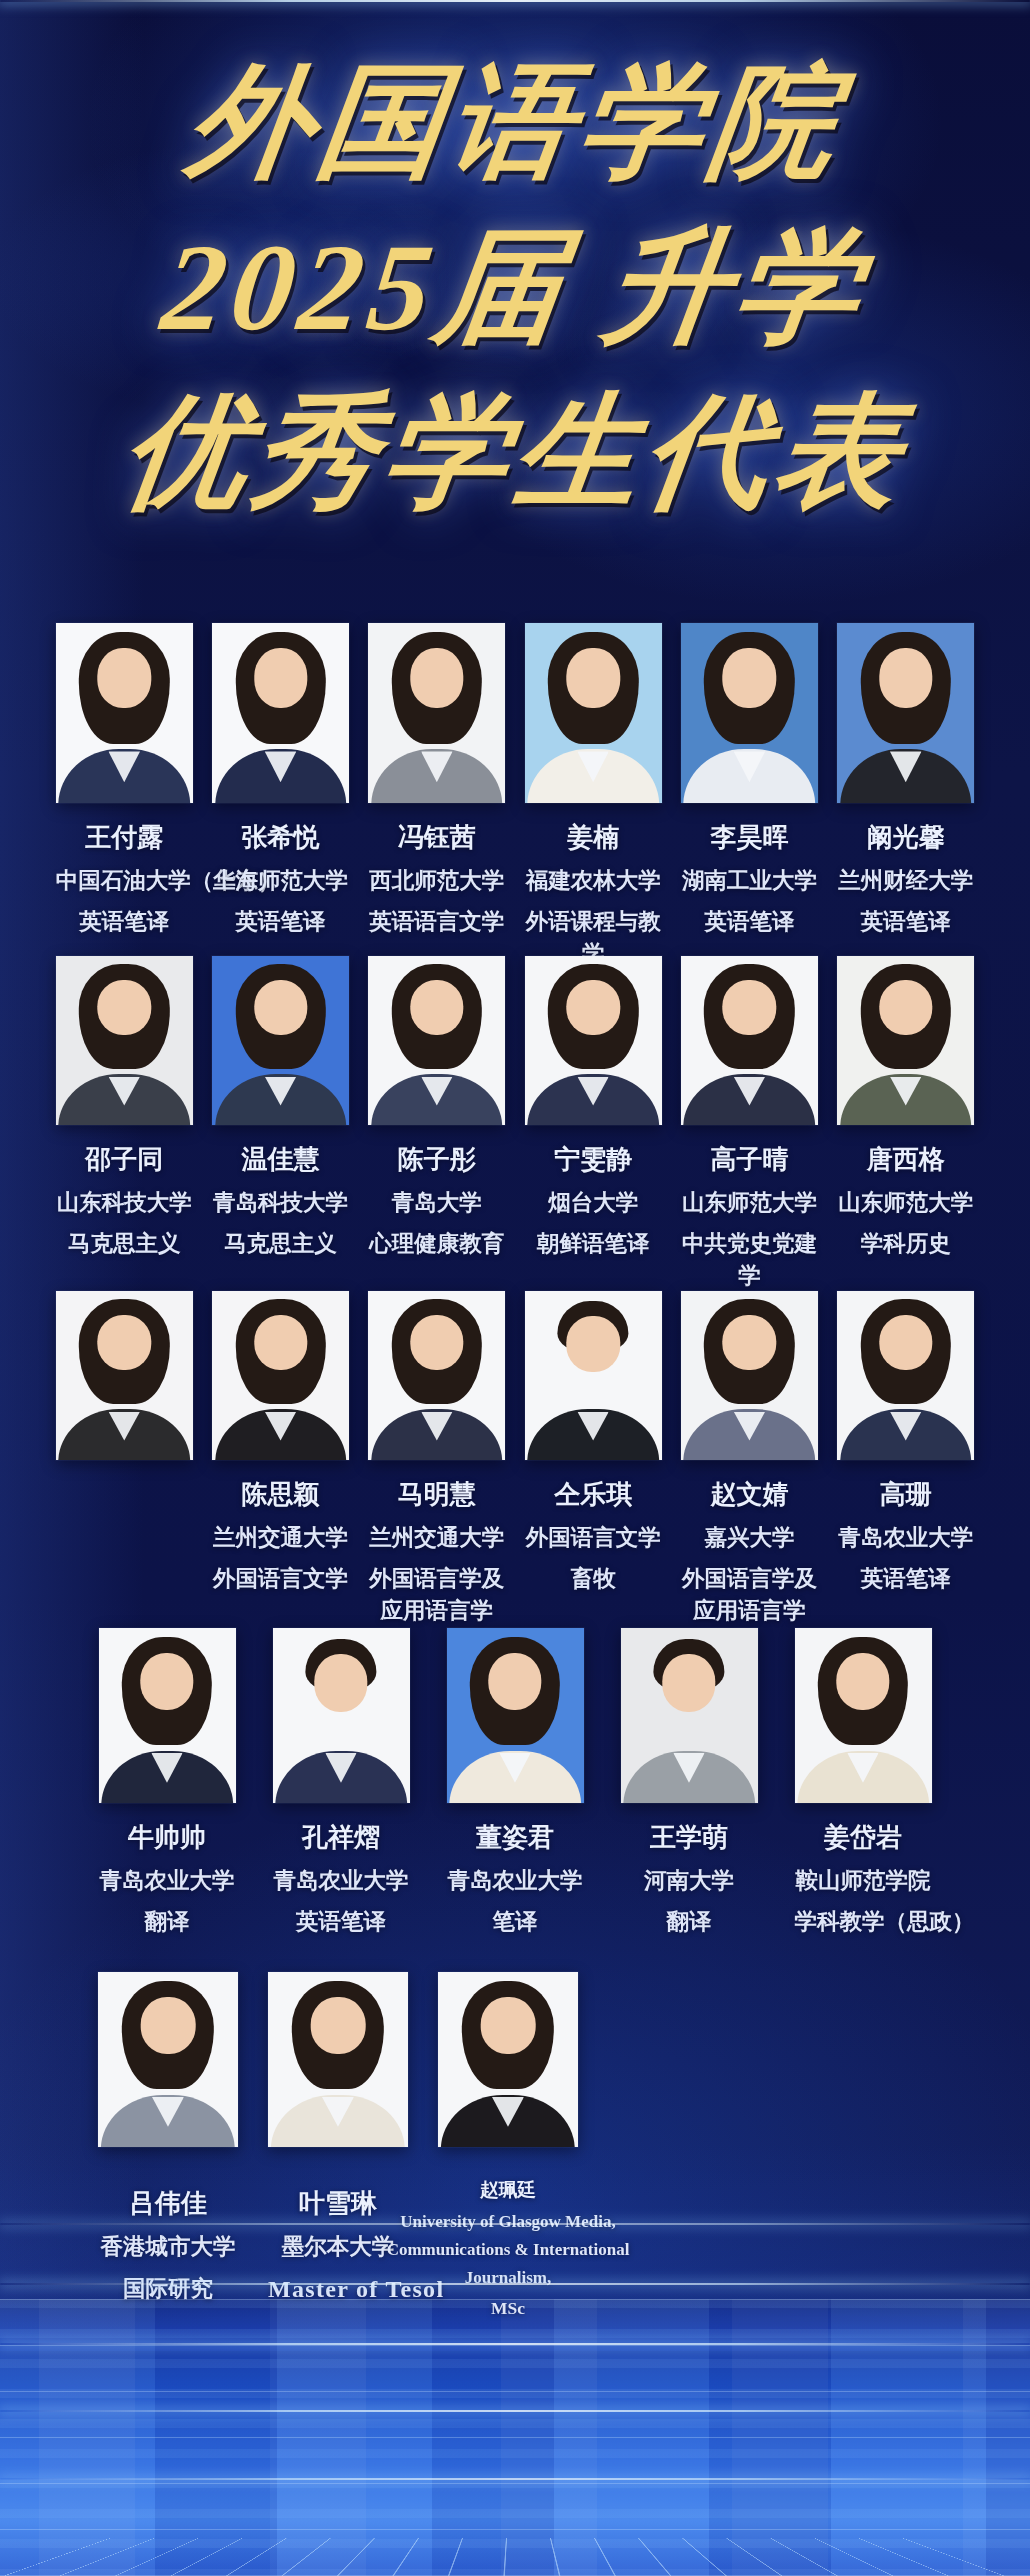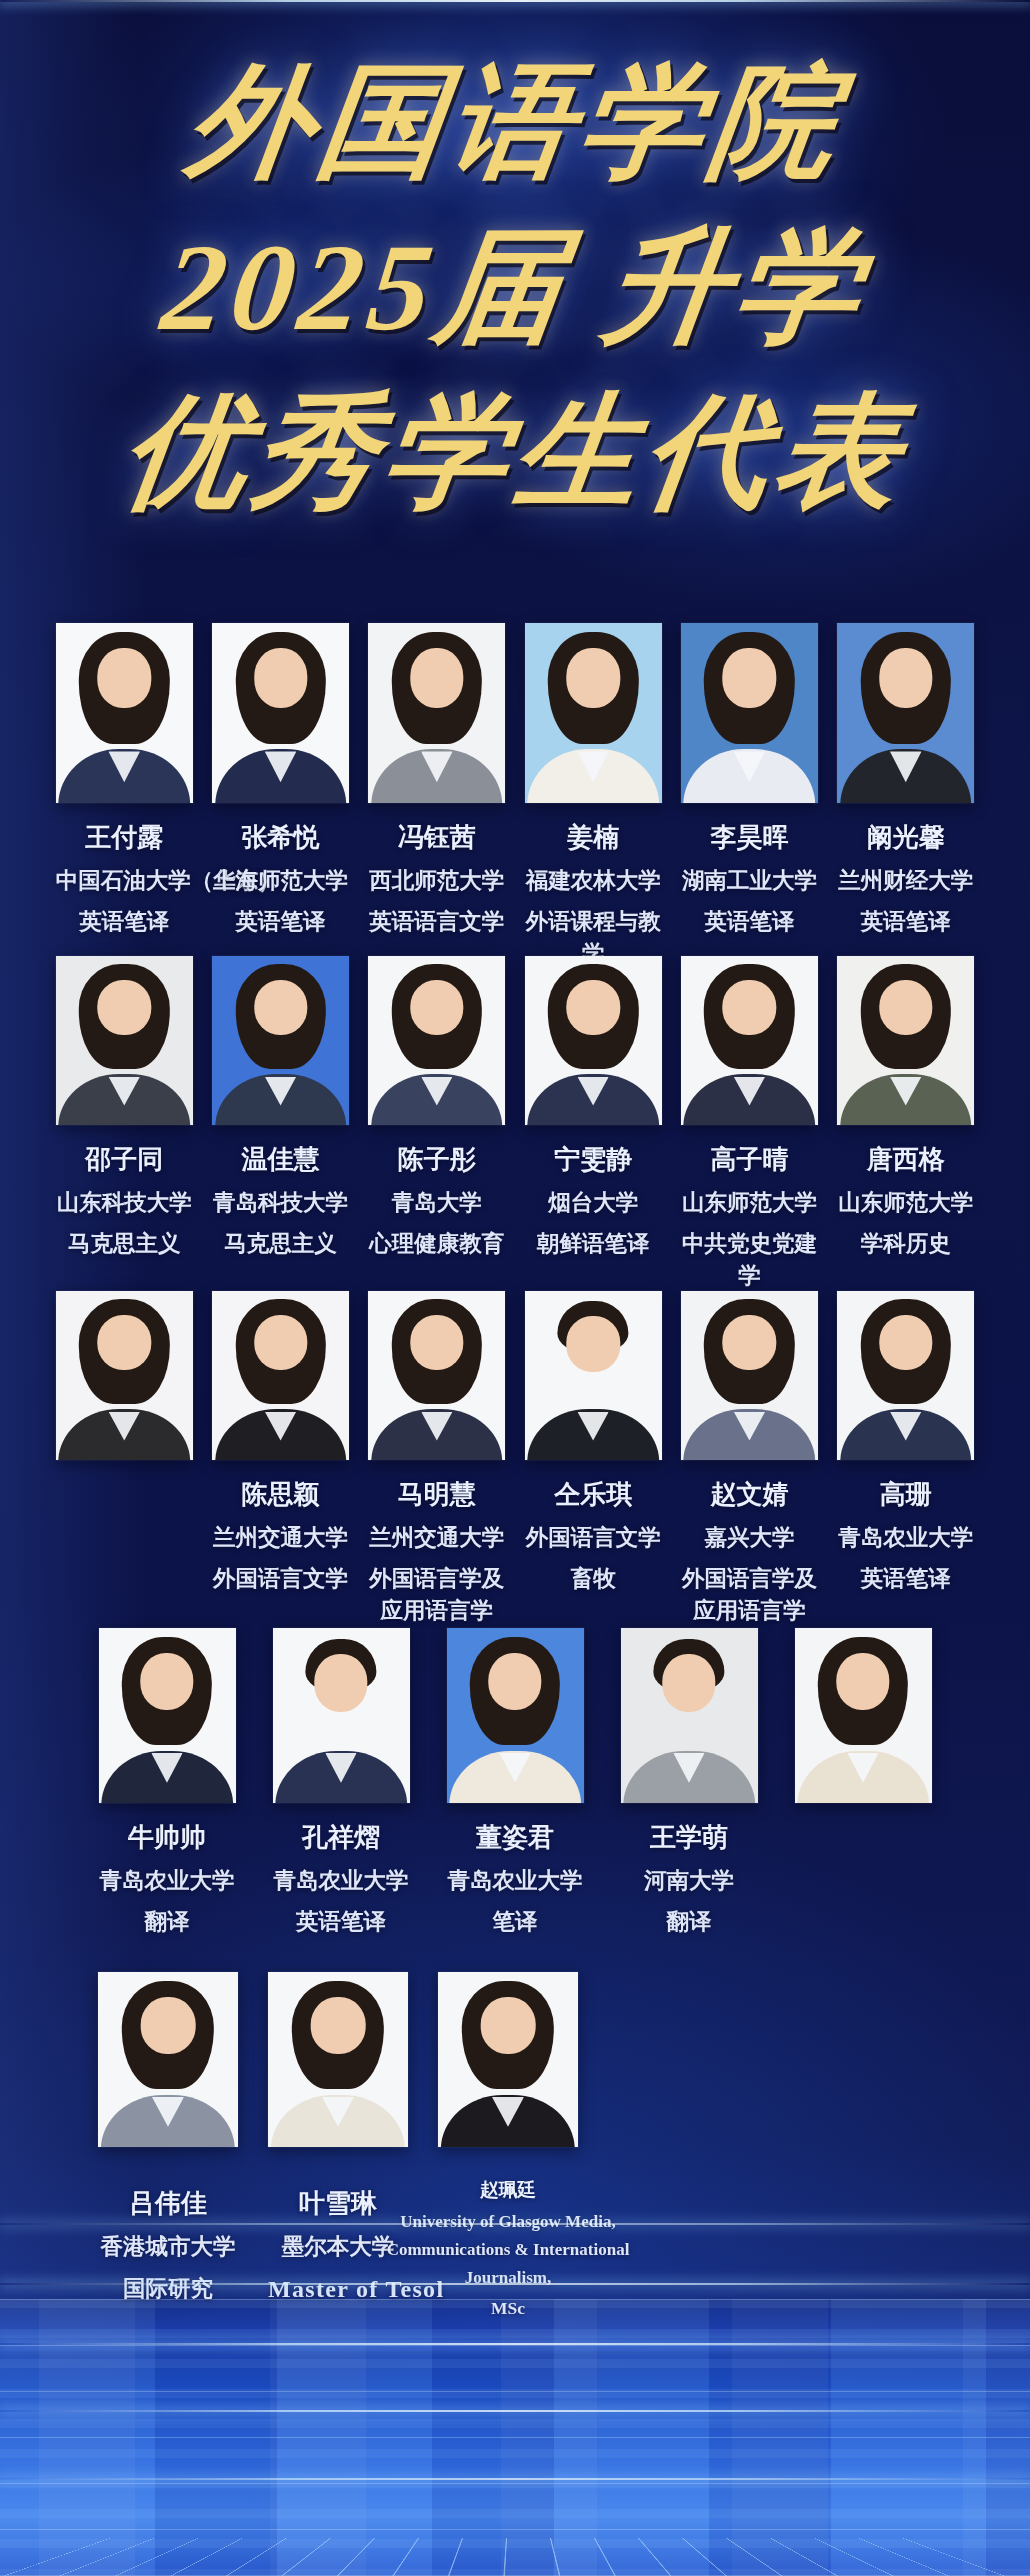--- a/index.html
+++ b/index.html
@@ -389,20 +389,25 @@
       <div class="s-major">翻译</div>
     </figcaption>
   </figure>
 
   <figure class="student-card" style="--pbg: #f4f5f7; --suit: #e9e2d2; --hair: #241a15; --skin: #f0cdb0;">
     <div class="photo">
       <span class="ph-hair"></span>
       <span class="ph-face"></span>
       <span class="ph-body"></span>
     </div>
+    <figcaption>
+      <div class="s-name">姜岱岩</div>
+      <div class="s-school">鞍山师范学院</div>
+      <div class="s-major">学科教学（思政）</div>
+    </figcaption>
   </figure>
 </div>
       <div class="row r5">
   <figure class="student-card" style="--pbg: #f6f7f9; --suit: #8b93a2; --hair: #241a15; --skin: #f0cdb0;">
     <div class="photo">
       <span class="ph-hair"></span>
       <span class="ph-face"></span>
       <span class="ph-body"></span>
     </div>
     <figcaption>

